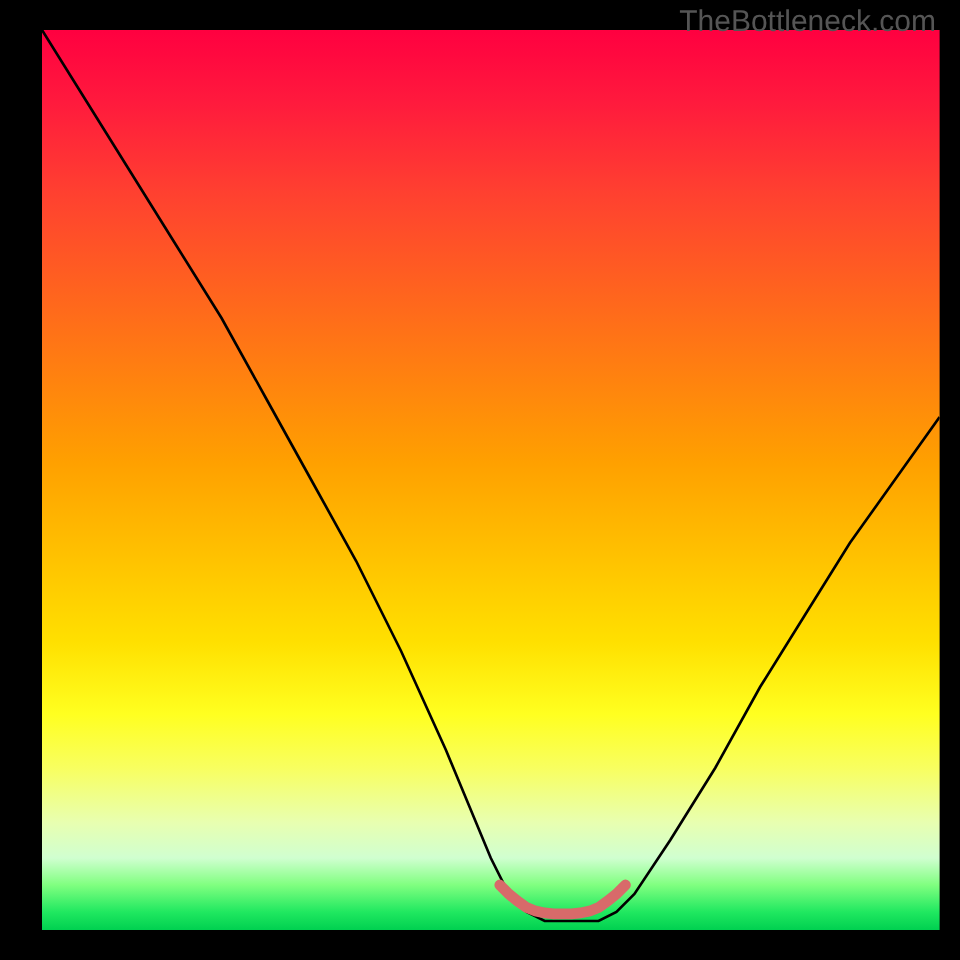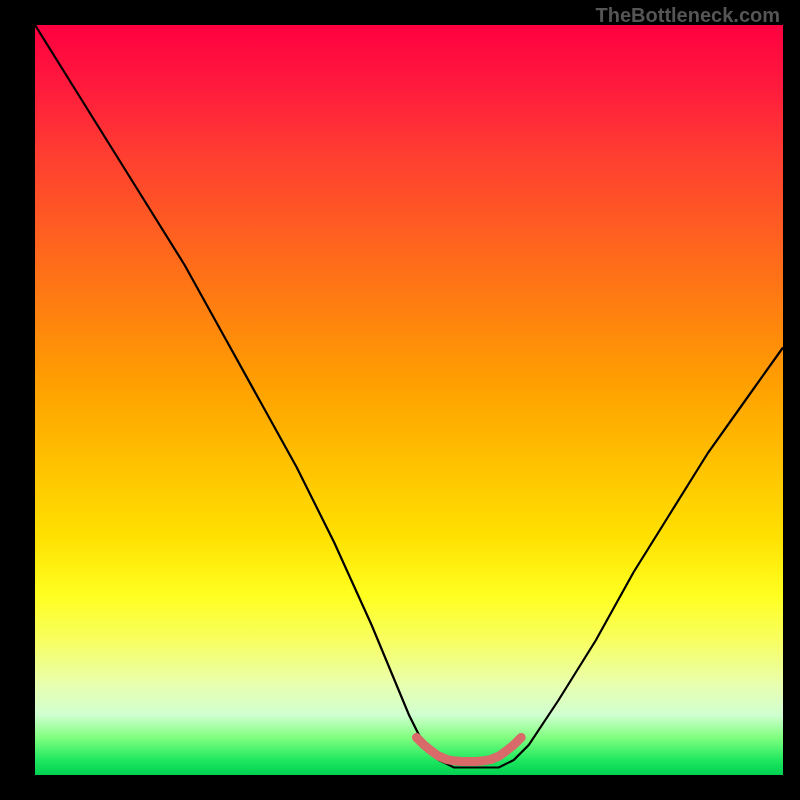--- a/index.html
+++ b/index.html
@@ -8,22 +8,22 @@
     height: 800px;
     background: #000;
     position: relative;
     font-family: Arial, sans-serif;
   }
   .watermark {
     position: absolute;
     top: 4px;
     right: 20px;
     color: #555;
-    font-size: 20px;
-    font-weight: bold;
+    font-size: 25px;
+    font-weight: normal;
     z-index: 10;
   }
   .chart-area {
     position: absolute;
     left: 35px;
     top: 25px;
     width: 748px;
     height: 750px;
   }
   .gradient-bg {

